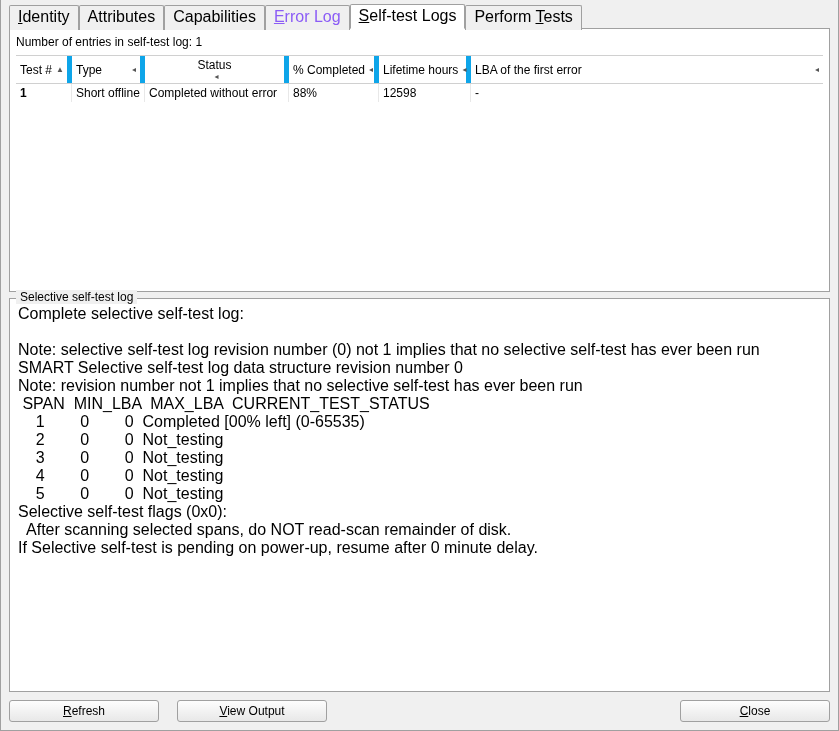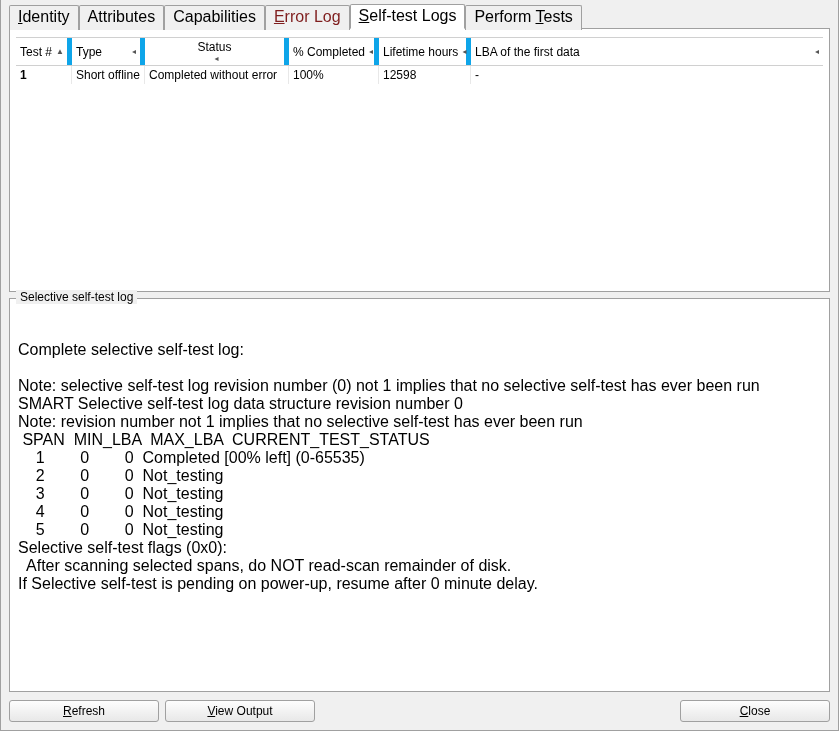--- a/index.html
+++ b/index.html
@@ -41,21 +41,21 @@
     position: relative;
     top: 1px;
   }
   .tab.active {
     background: #fff;
     border-bottom: 1px solid #fff;
     top: 0;
     padding-bottom: 3px;
     z-index: 3;
   }
-  .tab.error { color: #7f1d1d; }
+  .tab.error { color: #8b5cf6; }
   .accel { text-decoration: underline; }
   .panel {
     background: #fff;
     border: 1px solid #a0a0a0;
     flex: 0 0 auto;
     padding: 4px 6px 0 6px;
     position: relative;
   }
   .top-panel { height: 264px; display:flex; flex-direction:column; }
   .info-line { padding: 2px 0; }
@@ -96,21 +96,20 @@
   .data-cell.bold { font-weight: bold; }
   .group {
     margin-top: 6px;
     border: 1px solid #a0a0a0;
     background: #fff;
     position: relative;
     flex: 1;
     display:flex;
     flex-direction:column;
     min-height: 0;
-    gap: 36px;
   }
   .group-label {
     position: relative;
     top: -9px;
     left: 6px;
     background: #f0f0f0;
     padding: 0 4px;
     display: inline-block;
     font-size: 12px;
   }
@@ -119,21 +118,21 @@
     padding: 4px 8px 8px 8px;
     white-space: pre;
     font-family: "Segoe UI", Tahoma, sans-serif;
     font-size: 16px;
     overflow: auto;
     flex:1;
   }
   .btn-row {
     display: flex;
     margin-top: 8px;
-    gap: 6px;
+    gap: 18px;
   }
   .btn {
     border: 1px solid #a0a0a0;
     background: linear-gradient(#fdfdfd,#e8e8e8);
     border-radius: 3px;
     height: 22px;
     display:flex;
     align-items:center;
     justify-content:center;
     font-size: 12px;
@@ -153,20 +152,21 @@
   <div class="tabs">
     <div class="tab"><span><span class="accel">I</span><span>dentity</span></span></div>
     <div class="tab"><span>Attributes</span></div>
     <div class="tab"><span>Capabilities</span></div>
     <div class="tab error"><span><span class="accel">E</span><span>rror Log</span></span></div>
     <div class="tab active"><span><span class="accel">S</span><span>elf-test Logs</span></span></div>
     <div class="tab"><span><span>Perform </span><span class="accel">T</span><span>ests</span></span></div>
   </div>
 
   <div class="panel top-panel">
+    <div class="info-line">Number of entries in self-test log: 1</div>
 
     <div class="grid">
       <div class="hdr-row">
         <div class="hdr-cell c0">
             <span>Test #</span>
             <span class="sort-ico">▲</span>
           </div>
         <div class="hdr-cell c1">
             <span>Type</span>
             <span class="sort-ico">◂</span>
@@ -177,29 +177,29 @@
           </div>
         <div class="hdr-cell c3">
             <span>% Completed</span>
             <span class="sort-ico">◂</span>
           </div>
         <div class="hdr-cell c4">
             <span>Lifetime hours</span>
             <span class="sort-ico">◂</span>
           </div>
         <div class="hdr-cell c5">
-            <span>LBA of the first data</span>
+            <span>LBA of the first error</span>
             <span class="sort-ico">◂</span>
           </div>
       </div>
       <div class="data-row">
         <div class="data-cell bold c0">1</div>
         <div class="data-cell c1">Short offline</div>
         <div class="data-cell c2">Completed without error</div>
-        <div class="data-cell c3">100%</div>
+        <div class="data-cell c3">88%</div>
         <div class="data-cell c4">12598</div>
         <div class="data-cell c5">-</div>
       </div>
     </div>
   </div>
 
   <div class="group">
     <div class="group-label-wrap"><span class="group-label">Selective self-test log</span></div>
     <div class="log-body">Complete selective self-test log:
 

